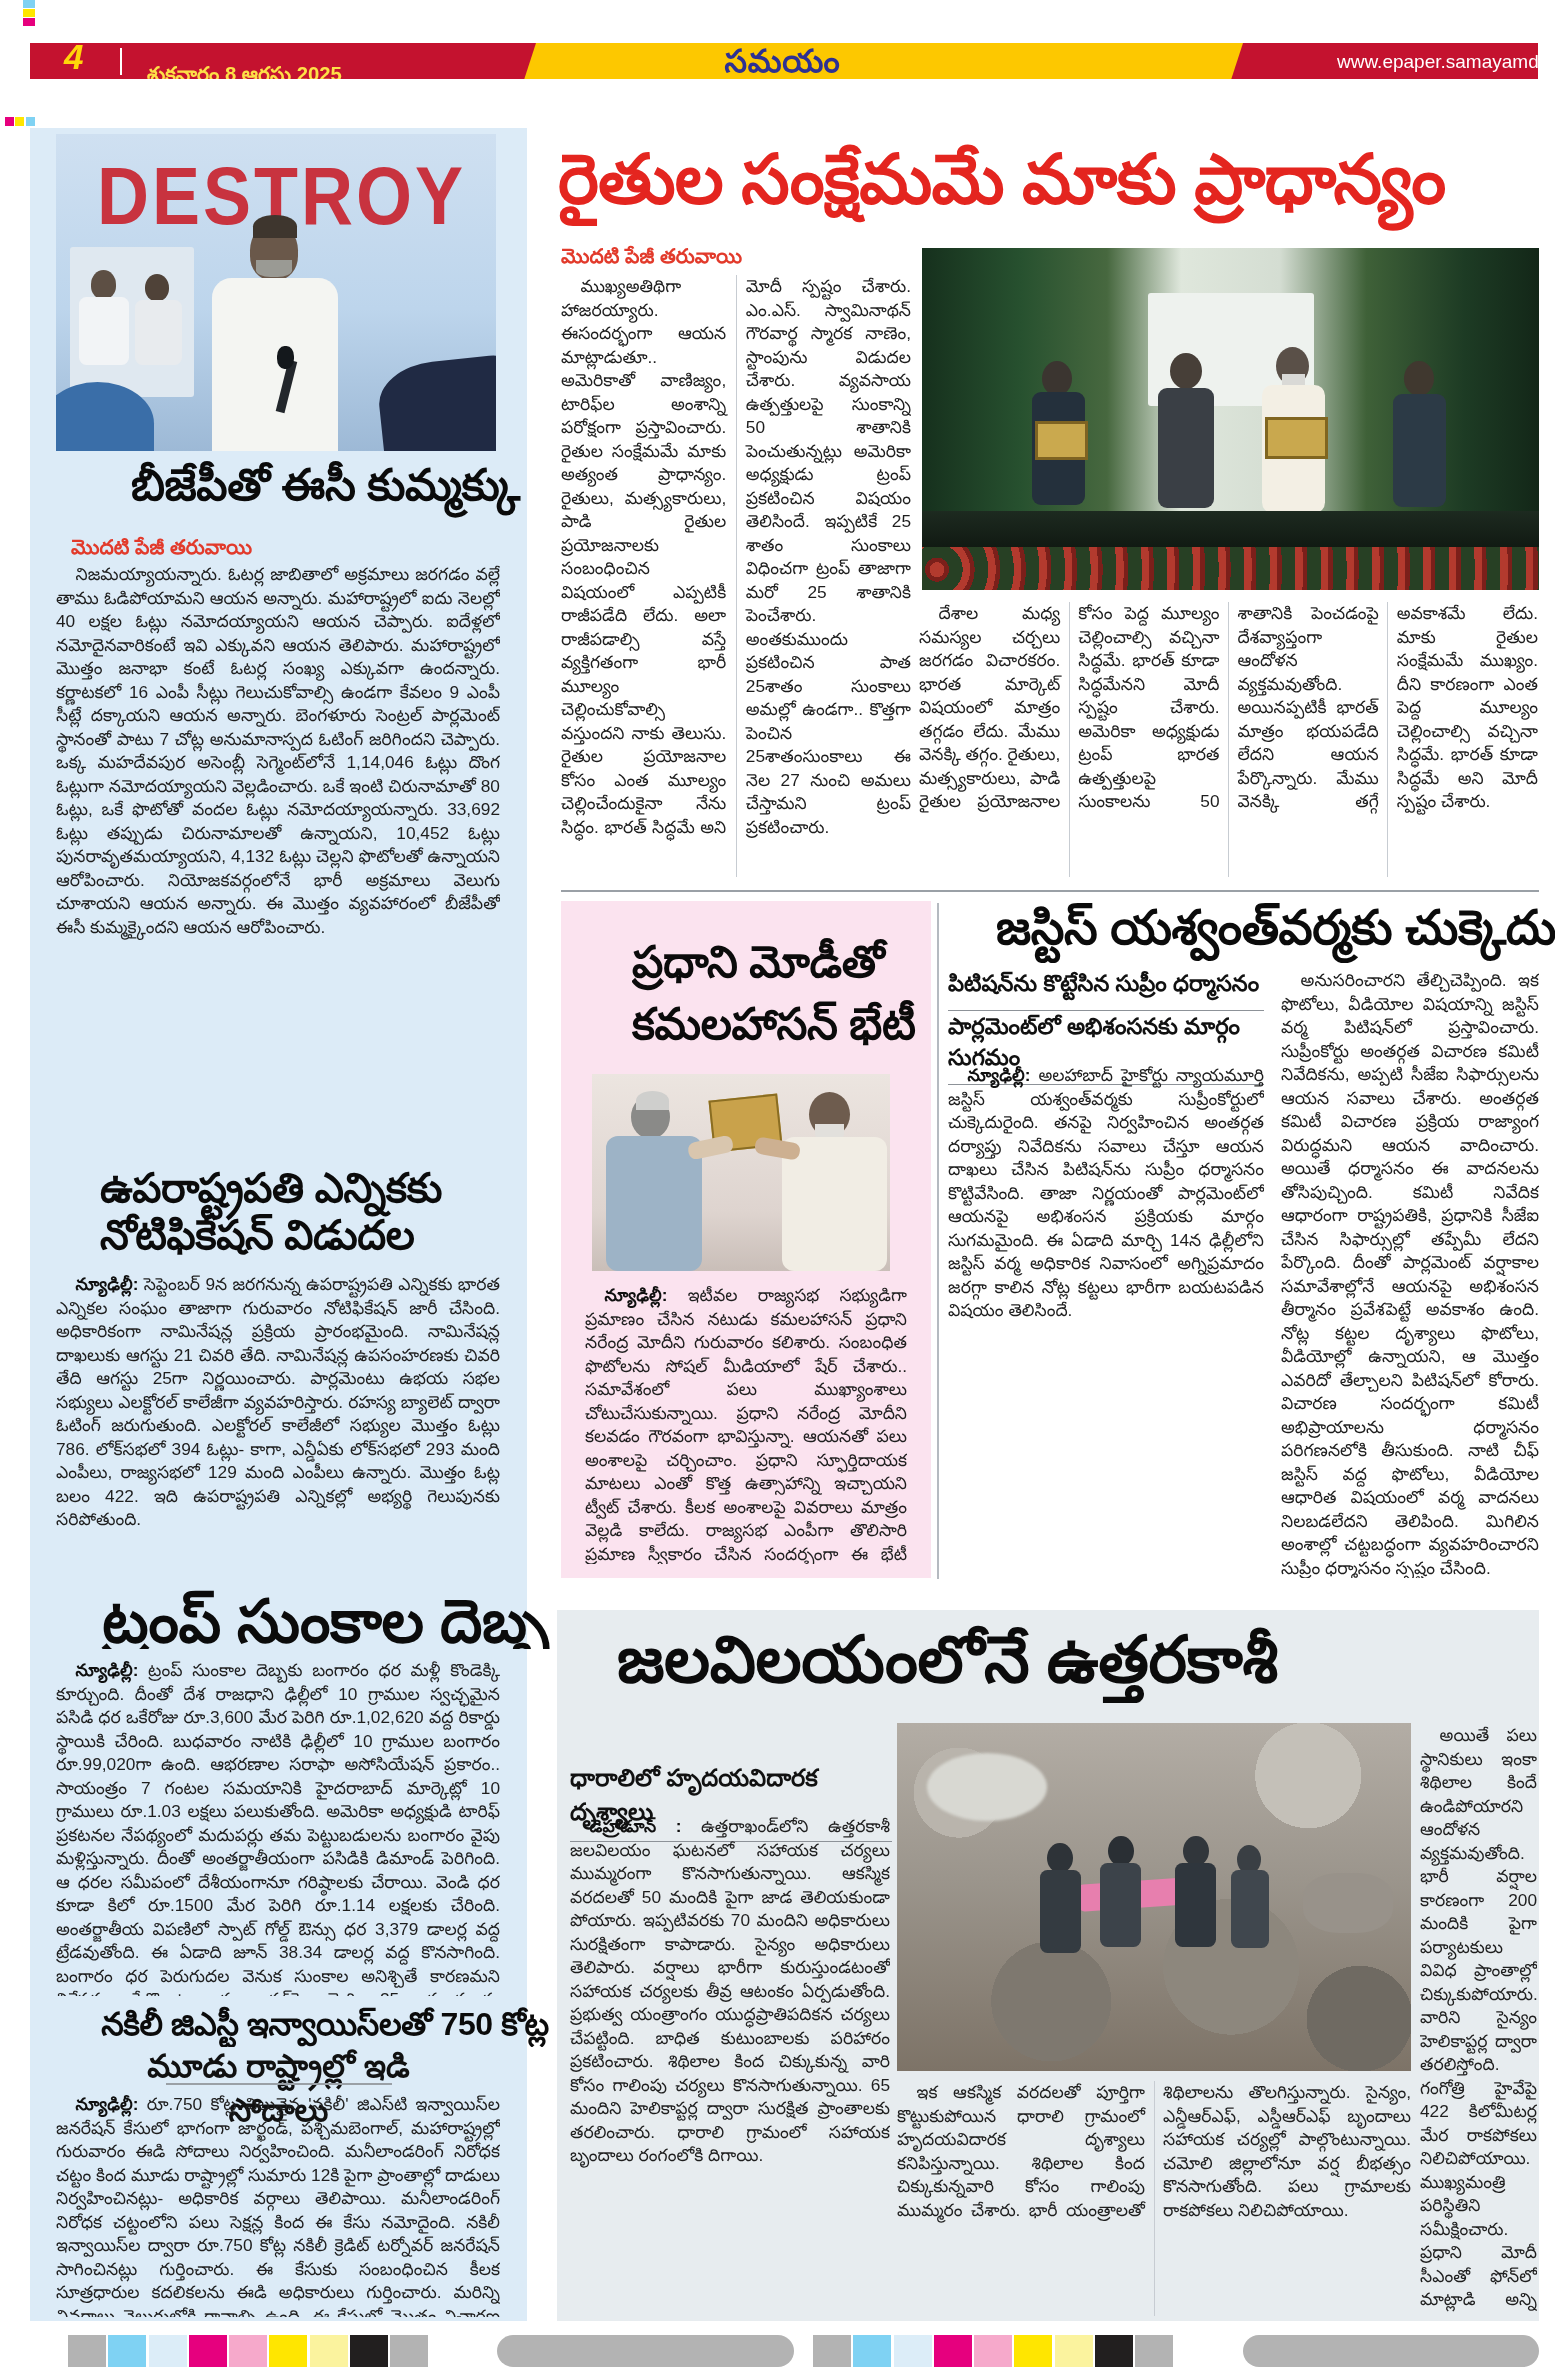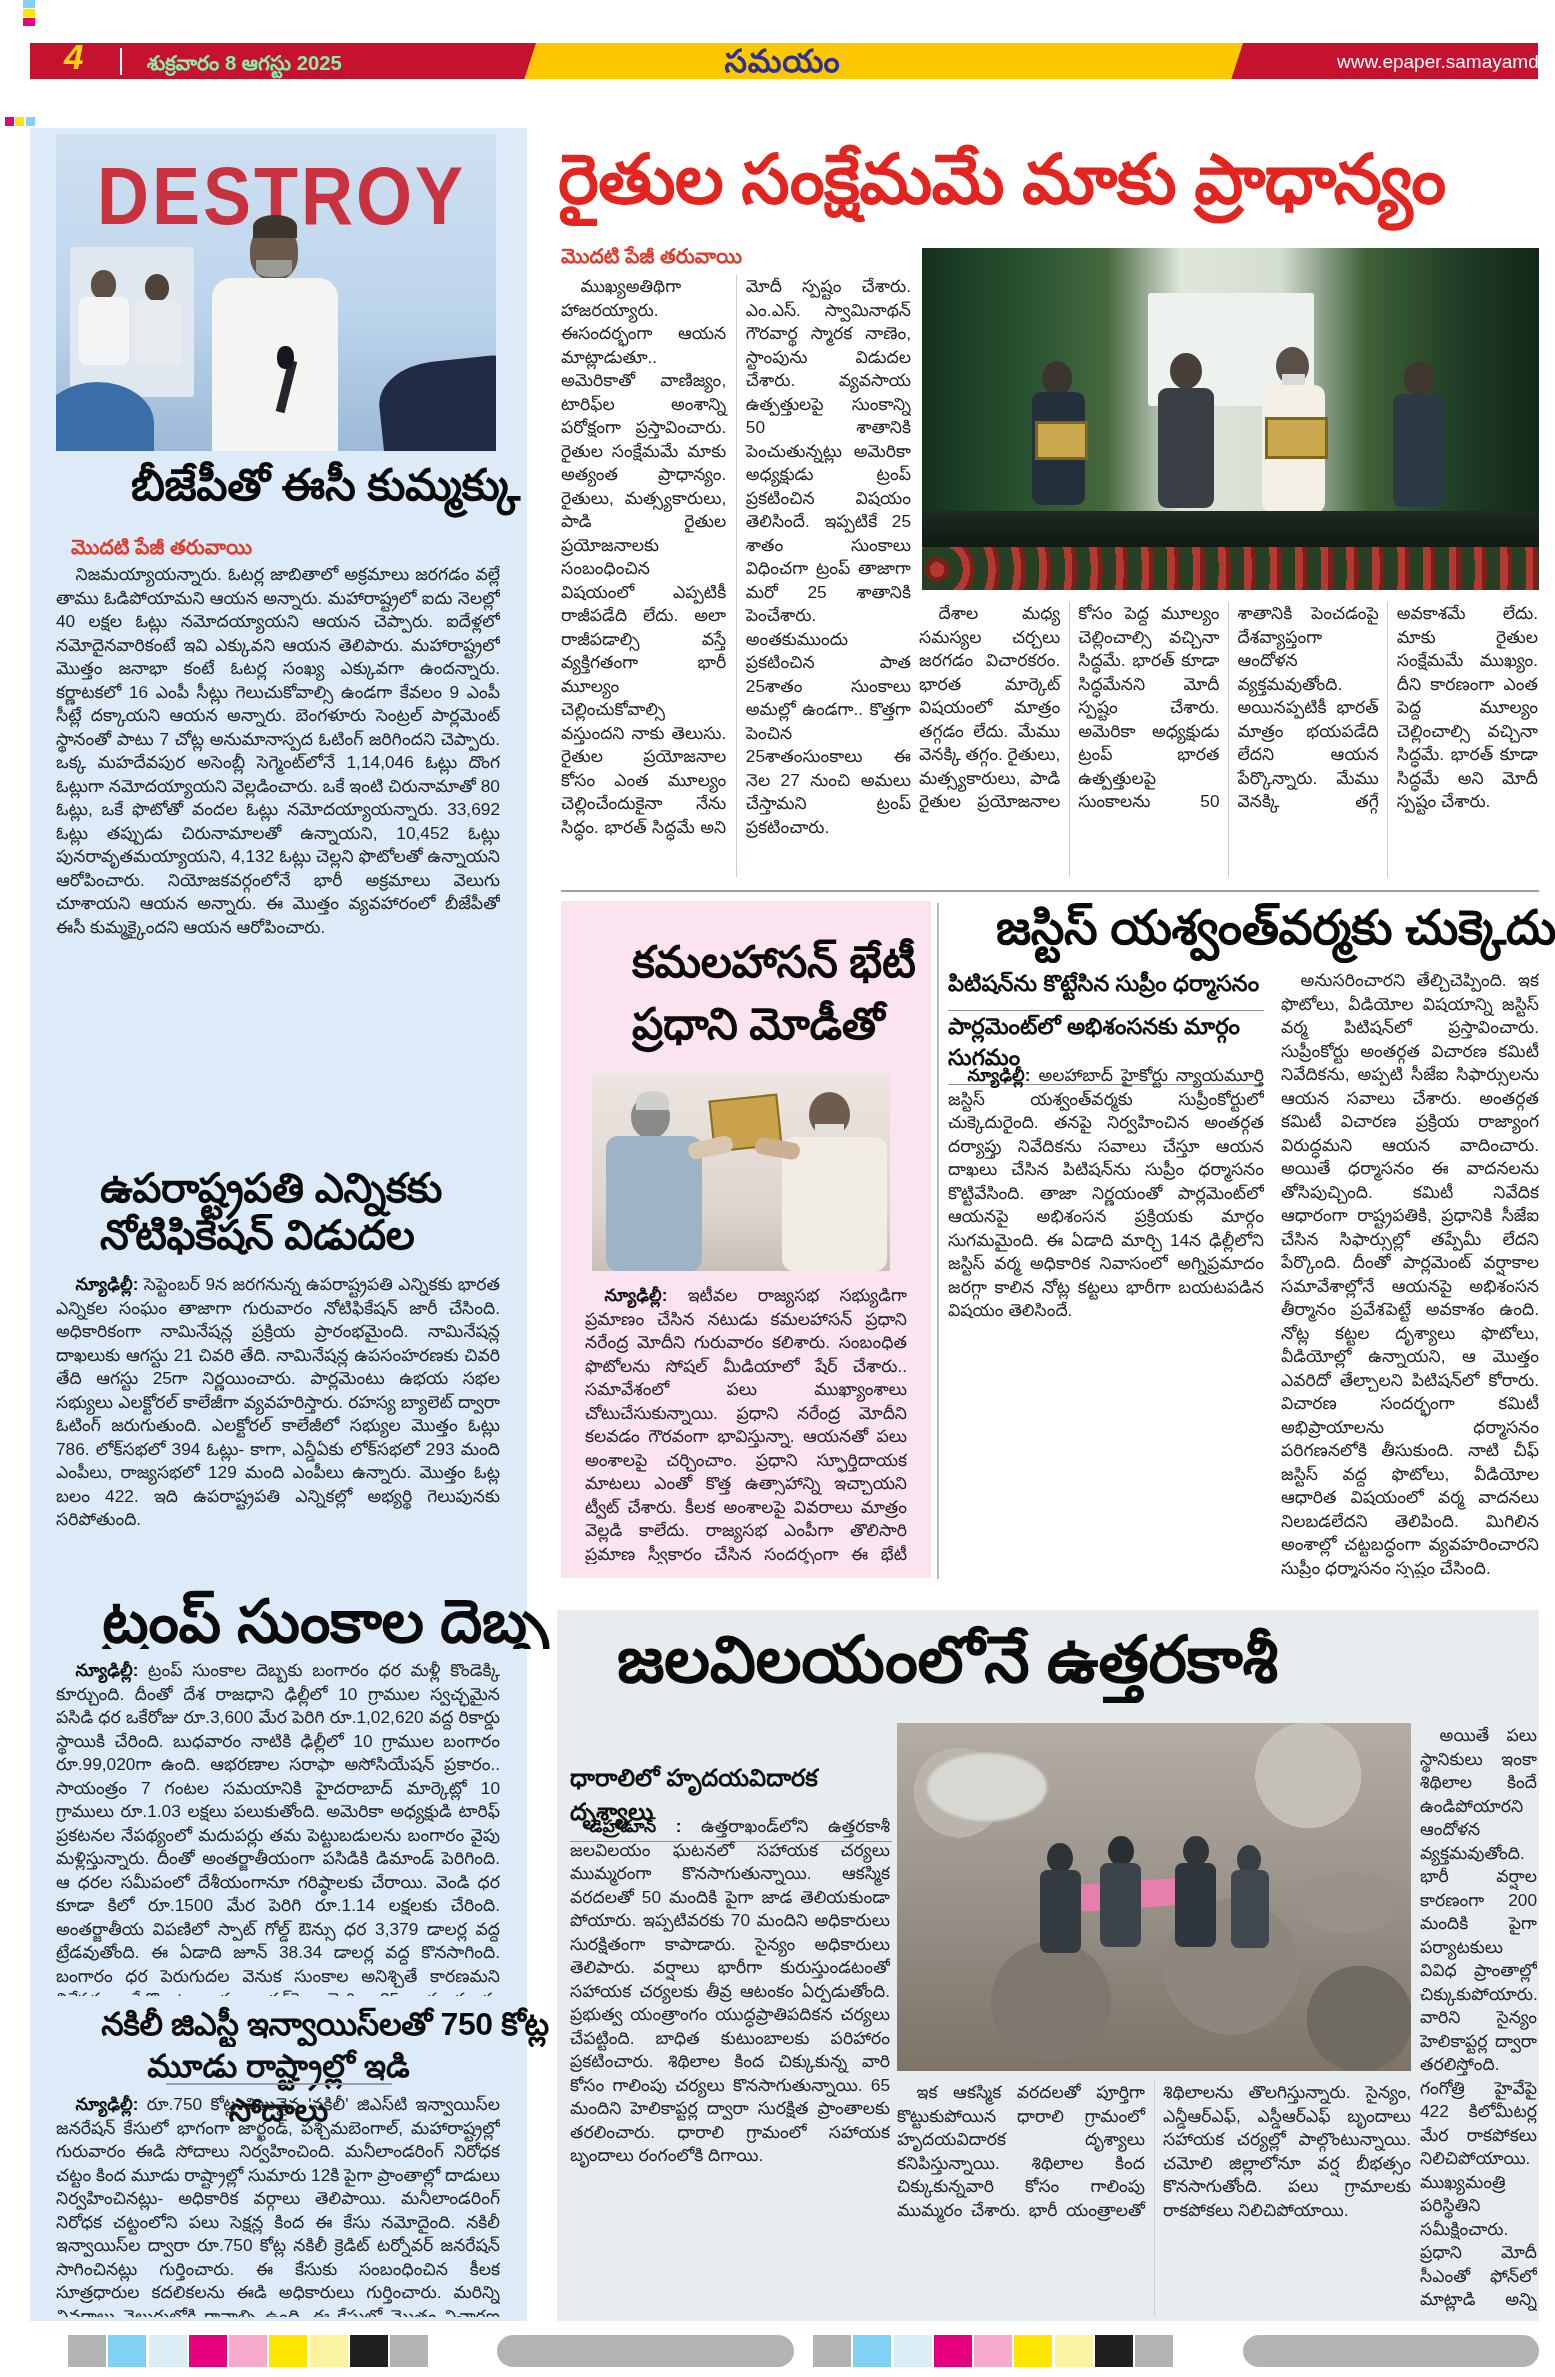--- a/index.html
+++ b/index.html
@@ -37,21 +37,21 @@
   <div class="abs cbar cbar-s" style="left:4.5px;top:117px;gap:1.5px;">
       <div class="cbar-seg" style="background: rgb(230, 0, 126);"></div>
       <div class="cbar-seg" style="background: rgb(255, 230, 0);"></div>
       <div class="cbar-seg" style="background: rgb(127, 210, 243);"></div>
     </div>
 
   <div class="abs" style="left:30px;top:43px;width:1508px;height:36px;background:#c4122f;overflow:hidden;">
     <div class="abs" style="left:500px;top:-3.8px;width:707px;height:45px;background:#fdc800;transform:skewX(-18deg);"></div>
     <div class="abs" style="left:34px;top:-6px;font-size:35px;font-weight:bold;font-style:italic;color:#ffd60a;">4</div>
     <div class="abs" style="left:90px;top:4.5px;width:1.5px;height:27px;background:#ffffff;"></div>
-    <div class="abs" style="left:117px;top:9px;font-size:20.3px;font-weight:bold;color:#86efac;">శుక్రవారం 8 ఆగస్టు 2025</div>
+    <div class="abs" style="left:117px;top:20px;font-size:20.3px;font-weight:bold;color:#fde047;">శుక్రవారం 8 ఆగస్టు 2025</div>
     <div class="abs" style="left:632px;top:0px;width:241px;text-align:center;font-size:32px;font-weight:bold;color:#2e3192;letter-spacing:0.8px;">సమయం</div>
     <div class="abs" style="left:1307px;top:8.3px;width:256px;text-align:right;font-size:19px;color:#ffffff;">www.epaper.samayamdaily.net</div>
   </div>
 
   <div class="abs" style="left:30px;top:128px;width:497px;height:2193px;background:#dcebf7;"></div>
 
   <div class="photo" style="left:56px;top:134px;width:440px;height:317px;background:linear-gradient(180deg,#cfe0f1 0%,#bdd5ec 55%,#9db9d6 100%);">
     <div class="abs" style="left:41px;top:21px;width:466px;font-size:72px;font-weight:800;color:#c8333f;letter-spacing:3px;white-space:nowrap;transform:scaleY(1.12);font-family:'Liberation Sans',sans-serif;">DESTROY</div>
     <div class="sil" style="left:13.5px;top:113px;width:124px;height:150px;background:#dfe8f0;border-radius:3px;">
       <div class="sil" style="left:21px;top:22.6px;width:25.6px;height:29px;background:#5d4f44;border-radius:50% 50% 45% 45%;"></div>
@@ -117,22 +117,22 @@
     <div class="sil" style="left:0;top:299px;width:617px;height:43px;background:repeating-radial-gradient(circle at 15px 22.6px,#b33a2e 0 7.5px,#7b1f1a 7.5px 12px,#274024 12px 25.6px);"></div>
   </div>
 
   <div class="abs body-text cols4" style="left:919px;top:602px;width:619px;height:275px;">దేశాల మధ్య సమస్యల చర్చలు జరగడం విచారకరం. భారత మార్కెట్ విషయంలో మాత్రం తగ్గడం లేదు. మేము వెనక్కి తగ్గం. రైతులు, మత్స్యకారులు, పాడి రైతుల ప్రయోజనాల కోసం పెద్ద మూల్యం చెల్లించాల్సి వచ్చినా సిద్ధమే. భారత్ కూడా సిద్ధమేనని మోదీ స్పష్టం చేశారు. అమెరికా అధ్యక్షుడు ట్రంప్ భారత ఉత్పత్తులపై సుంకాలను 50 శాతానికి పెంచడంపై దేశవ్యాప్తంగా ఆందోళన వ్యక్తమవుతోంది. అయినప్పటికీ భారత్ మాత్రం భయపడేది లేదని ఆయన పేర్కొన్నారు. మేము వెనక్కి తగ్గే అవకాశమే లేదు. మాకు రైతుల సంక్షేమమే ముఖ్యం. దీని కారణంగా ఎంత పెద్ద మూల్యం చెల్లించాల్సి వచ్చినా సిద్ధమే. భారత్ కూడా సిద్ధమే అని మోదీ స్పష్టం చేశారు.</div>
 
   <div class="abs rule-h" style="left:561px;top:890px;width:978px;height:1.5px;"></div>
   <div class="abs rule-v" style="left:937px;top:903px;width:1.5px;height:676px;"></div>
 
   <div class="abs" style="left:561px;top:901px;width:370px;height:677px;background:#fbe3ef;"></div>
   <div class="abs h-black" style="left:585px;top:931px;width:324px;font-size:44px;line-height:1.4;overflow:hidden;">
+    <div>ప్రధాని మోడీతో</div>
     <div>కమలహాసన్ భేటీ</div>
-    <div>ప్రధాని మోడీతో</div>
   </div>
   <div class="photo" style="left:592px;top:1074px;width:298px;height:197px;background:linear-gradient(180deg,#ece5e0 0%,#ded4cf 70%,#c9beb8 100%);">
     <div class="sil" style="left:39px;top:21px;width:39px;height:44px;background:#8a8a88;border-radius:50%;"></div>
     <div class="sil" style="left:44px;top:16.6px;width:33px;height:19.6px;background:#cfcfcd;border-radius:50% 50% 0 0;"></div>
     <div class="sil" style="left:13.5px;top:62px;width:96px;height:135px;background:#9db3c6;border-radius:12px;"></div>
     <div class="sil" style="left:217px;top:18px;width:41px;height:45px;background:#6e5c4e;border-radius:50%;"></div>
     <div class="sil" style="left:223px;top:50px;width:29px;height:18px;background:#e2e0dc;border-radius:0 0 45% 45%;"></div>
     <div class="sil" style="left:190px;top:63px;width:105px;height:134px;background:#f1ede4;border-radius:12px;"></div>
     <div class="sil" style="left:119px;top:22.6px;width:65px;height:48px;background:#c9a24b;border:2.3px solid #8a6d22;transform:rotate(-6deg);"></div>
     <div class="sil" style="left:96px;top:65px;width:45px;height:16.6px;background:#d9c6ae;border-radius:7.5px;transform:rotate(-12deg);"></div>

